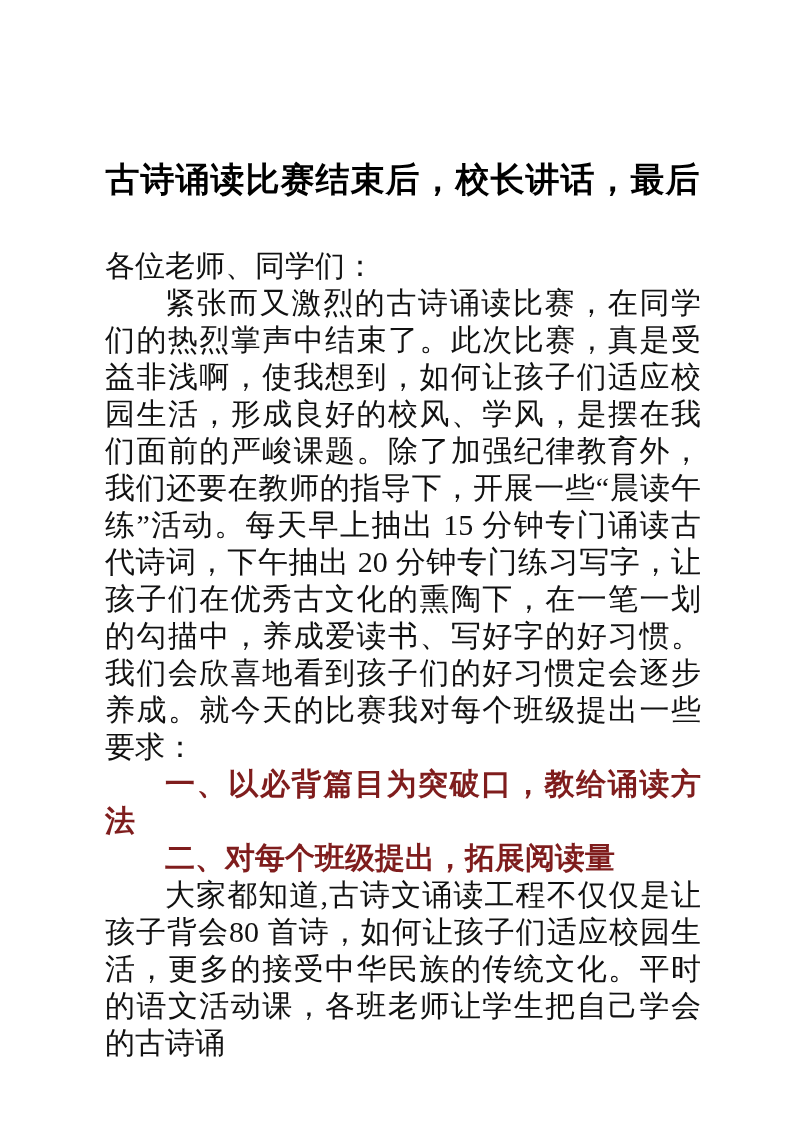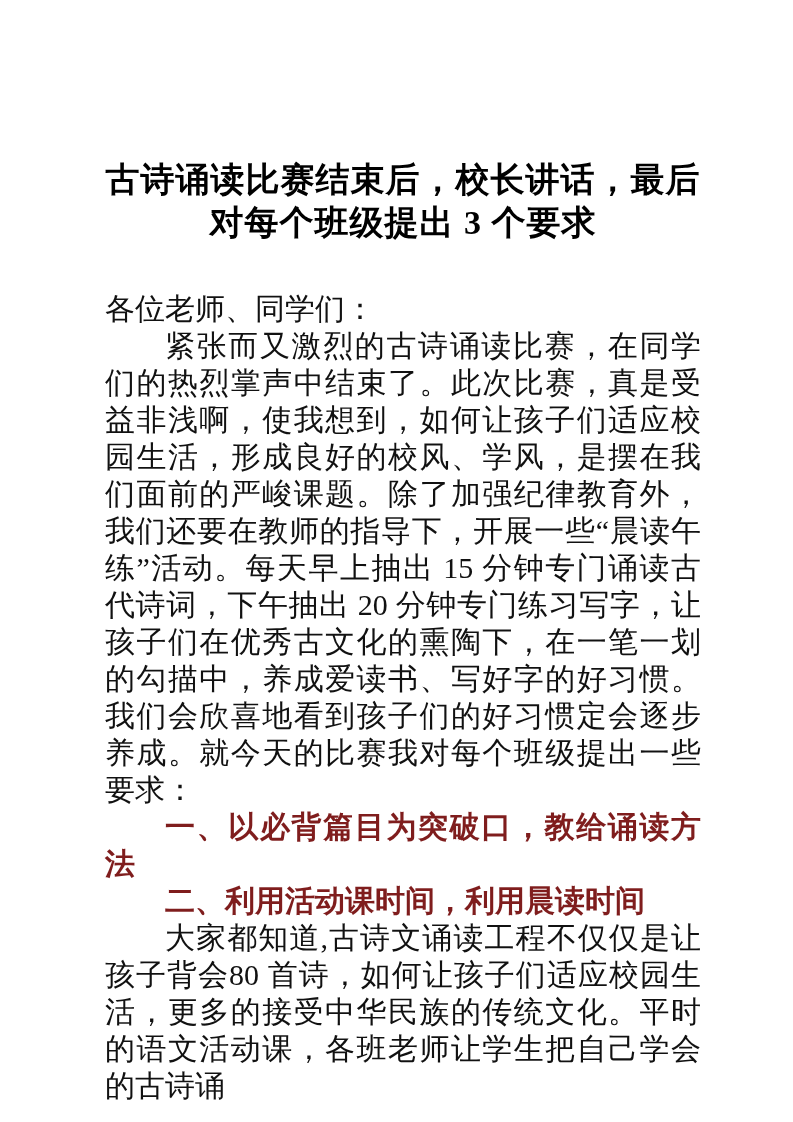--- a/index.html
+++ b/index.html
@@ -54,27 +54,26 @@
     color: #7f1d1d;
   }
 </style>
 </head>
 <body>
 
 <div class="page">
 
   <h1 class="doc-title">
     <span class="title-line">古诗诵读比赛结束后，校长讲话，最后</span>
-    <span class="title-line">对每个班级提出 3 个要求</span>
   </h1>
 
   <p class="salutation">各位老师、同学们：</p>
 
   <p class="body-para">紧张而又激烈的古诗诵读比赛，在同学们的热烈掌声中结束了。此次比赛，真是受益非浅啊，使我想到，如何让孩子们适应校园生活，形成良好的校风、学风，是摆在我们面前的严峻课题。除了加强纪律教育外，我们还要在教师的指导下，开展一些“晨读午练”活动。每天早上抽出 15 分钟专门诵读古代诗词，下午抽出 20 分钟专门练习写字，让孩子们在优秀古文化的熏陶下，在一笔一划的勾描中，养成爱读书、写好字的好习惯。我们会欣喜地看到孩子们的好习惯定会逐步养成。就今天的比赛我对每个班级提出一些要求：</p>
 
   <p class="section-heading">一、以必背篇目为突破口，教给诵读方法</p>
 
 
-  <p class="section-heading">二、利用活动课时间，利用晨读时间</p>
+  <p class="section-heading">二、对每个班级提出，拓展阅读量</p>
 
   <p class="body-para">大家都知道,古诗文诵读工程不仅仅是让孩子背会80 首诗，如何让孩子们适应校园生活，更多的接受中华民族的传统文化。平时的语文活动课，各班老师让学生把自己学会的古诗诵</p>
 
 </div>
 
 </body></html>

